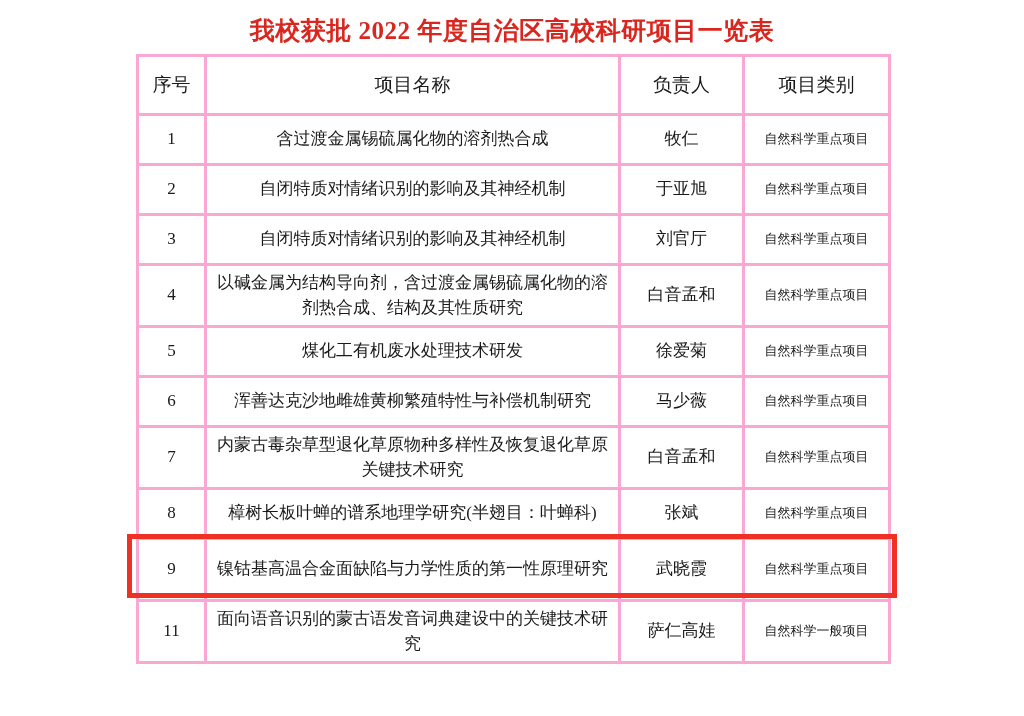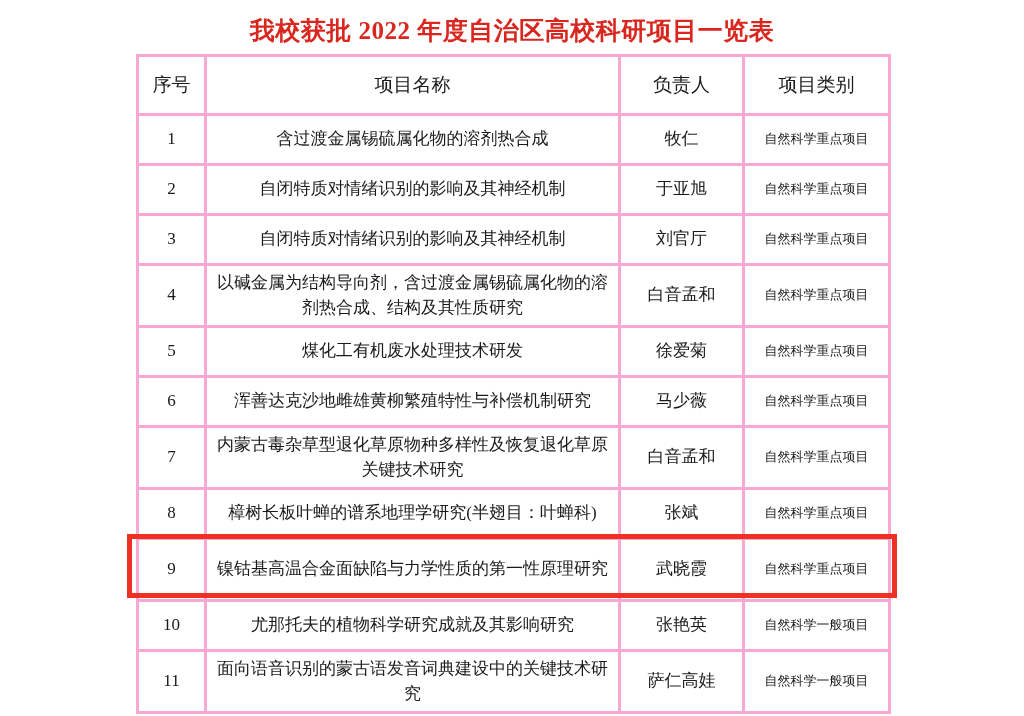--- a/index.html
+++ b/index.html
@@ -154,26 +154,20 @@
           <td class="name">樟树长板叶蝉的谱系地理学研究(半翅目：叶蝉科)</td>
           <td class="lead">张斌</td>
           <td class="cat">自然科学重点项目</td>
         </tr>
         <tr class="tall">
           <td class="no">9</td>
           <td class="name">镍钴基高温合金面缺陷与力学性质的第一性原理研究</td>
           <td class="lead">武晓霞</td>
           <td class="cat">自然科学重点项目</td>
         </tr>
-        <tr>
-          <td class="no">10</td>
-          <td class="name">尤那托夫的植物科学研究成就及其影响研究</td>
-          <td class="lead">张艳英</td>
-          <td class="cat">自然科学一般项目</td>
-        </tr>
         <tr class="tall">
           <td class="no">11</td>
           <td class="name">面向语音识别的蒙古语发音词典建设中的关键技术研究</td>
           <td class="lead">萨仁高娃</td>
           <td class="cat">自然科学一般项目</td>
         </tr>
       </tbody>
     </table>
   </div>
 

